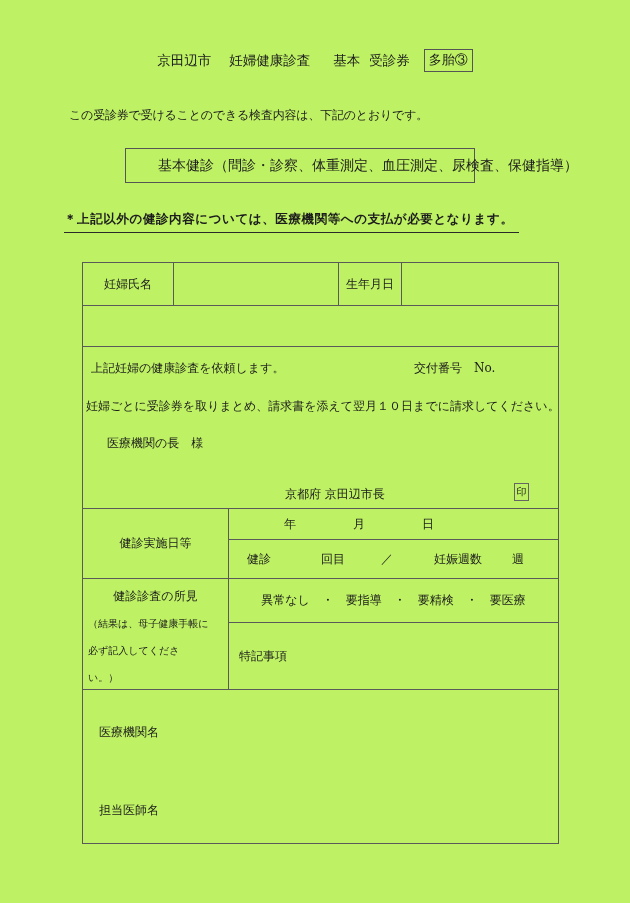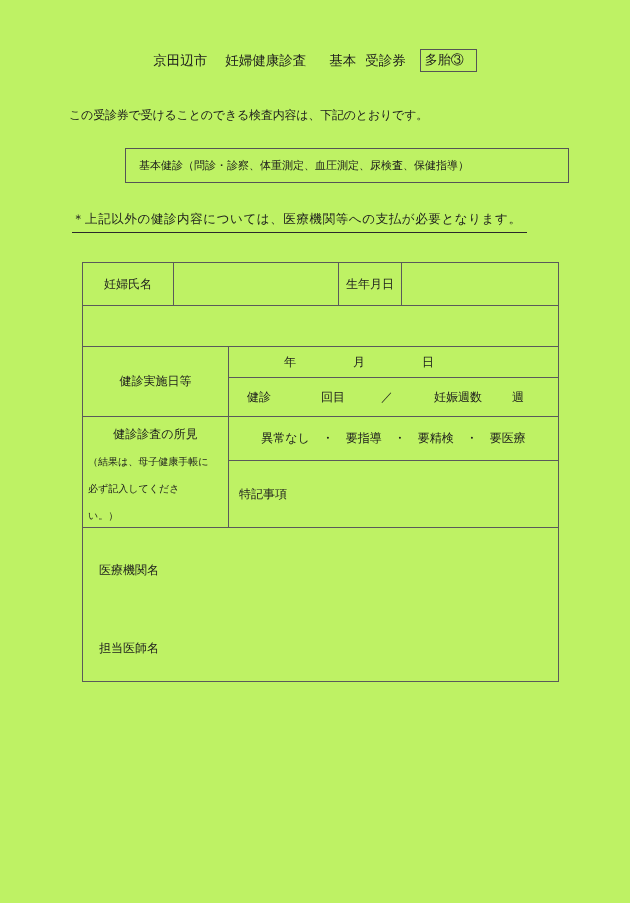--- a/index.html
+++ b/index.html
@@ -21,51 +21,52 @@
     display: flex; justify-content: center; align-items: center;
     font-size: 13.5px;
     white-space: nowrap;
   }
   .t-exam   { margin-left: 18px; }
   .t-basic  { margin-left: 23px; text-underline-offset: 3px; }
   .t-voucher{ margin-left: 9px; }
   .badge {
     margin-left: 14px;
     border: 1px solid #555;
-    padding: 1px 12px 2px 4px;
+    padding: 1px 4px 2px 4px;
     font-size: 13px;
   }
 
   .intro {
     position: absolute;
     top: 107px; left: 69px;
     font-size: 12px;
     letter-spacing: -0.2px;
     white-space: nowrap;
   }
 
   .exam-box {
     position: absolute;
     top: 148px; left: 125px;
-    width: 444px; height: 35px;
+    width: 350px; height: 35px;
     border: 1px solid #555;
     display: flex; align-items: center;
-    padding-left: 13px;
-    font-size: 11px;
+    padding-left: 32px;
+    font-size: 14px;
     white-space: nowrap;
   }
 
   .note {
     position: absolute;
-    top: 211px; left: 72px;
+    top: 211px; left: 64px;
     font-size: 12.5px;
     letter-spacing: 0.6px;
     border-bottom: 1px solid #2a2a2a;
     padding: 0 5px 4px 0;
     white-space: nowrap;
+    font-weight: bold;
   }
 
   
   .ftable {
     position: absolute;
     top: 262px; left: 82px;
     width: 477px;
     border: 1px solid #5a5a5a;
     font-size: 12px;
   }
@@ -151,20 +152,28 @@
       <div class="cell w91">妊婦氏名</div>
       <div class="cell w165"></div>
       <div class="cell w63">生年月日</div>
       <div class="cell grow last"></div>
     </div>
 
     <div class="row r2">
       <div class="cell grow last"></div>
     </div>
 
+    <div class="row r3">
+      <div class="abs req">上記妊婦の健康診査を依頼します。</div>
+      <div class="abs issue">交付番号　No.</div>
+      <div class="abs bill">妊婦ごとに受診券を取りまとめ、請求書を添えて翌月１０日までに請求してください。</div>
+      <div class="abs addr">医療機関の長　様</div>
+      <div class="abs issuer">京都府 京田辺市長</div>
+      <div class="abs seal">印</div>
+    </div>
 
     <div class="row r4">
       <div class="leftcol">健診実施日等</div>
       <div class="rightcol">
         <div class="r4a">
           <span>年</span>
           <span>月</span>
           <span>日</span>
         </div>
         <div class="r4b">

